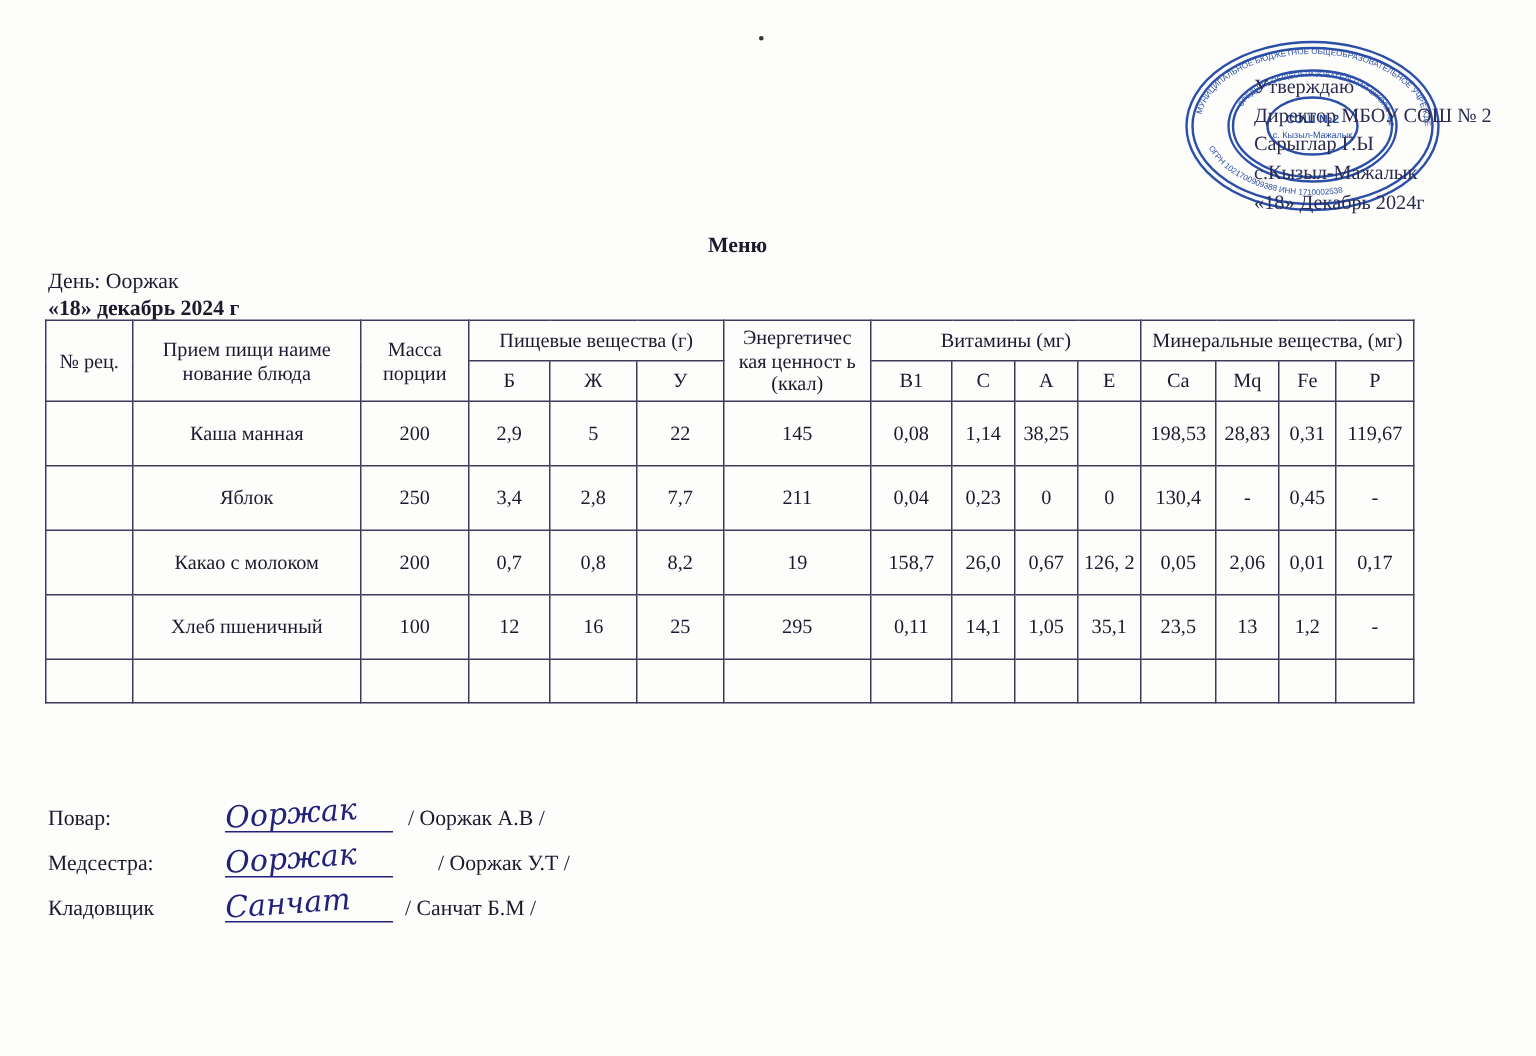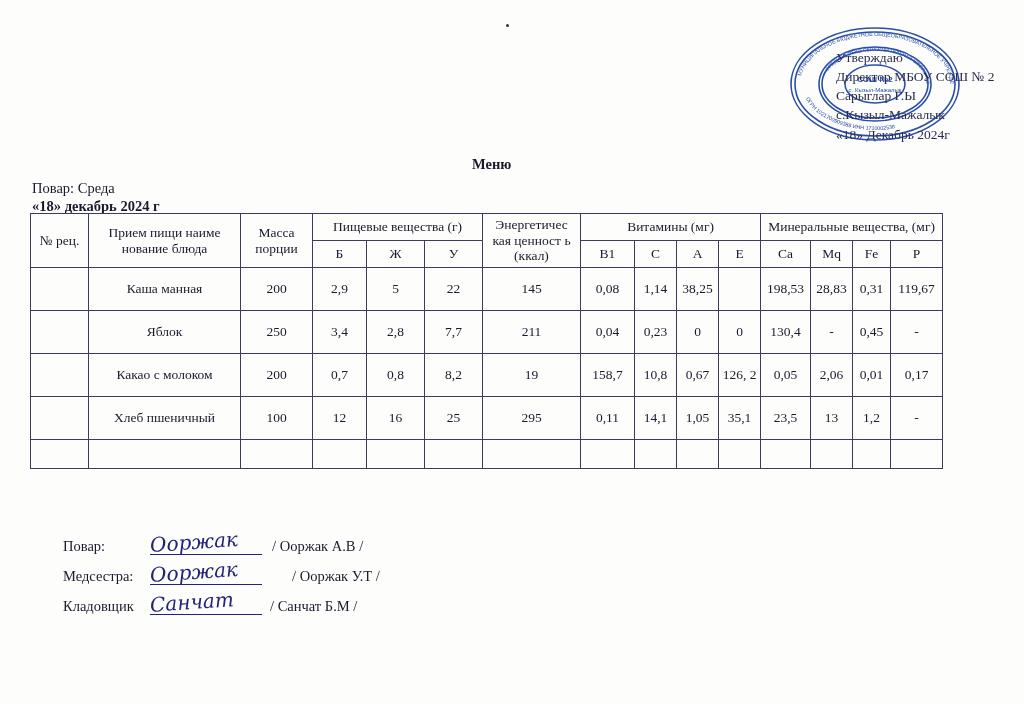--- a/index.html
+++ b/index.html
@@ -121,21 +121,20 @@
   }
   .sig-row {
     position: relative;
     height: 30px;
   }
   .sig-label {
     position: absolute;
     left: 0;
     top: 4px;
     width: 110px;
-    margin-left: 31px;
   }
   .sig-script {
     position: absolute;
     left: 118px;
     top: -4px;
     font-family: "DejaVu Serif", serif;
     font-style: italic;
     font-size: 20px;
     color: #22227a;
     transform: rotate(-4deg);
@@ -201,21 +200,21 @@
 
   <div class="approval">
     <div>Утверждаю</div>
     <div>Директор МБОУ СОШ № 2</div>
     <div>Сарыглар Г.Ы</div>
     <div>с.Кызыл-Мажалык</div>
     <div>«18» Декабрь  2024г</div>
   </div>
 
   <div class="menu-title">Меню</div>
-  <div class="day-line">Повар: Среда</div>
+  <div class="day-line">День: Ооржак</div>
   <div class="date-line">«18» декабрь 2024 г</div>
 
   <div class="tbl-wrap">
     <table class="menu">
       <colgroup>
         <col class="c-rec">
           <col class="c-dish">
           <col class="c-mass">
         <col class="c-b">
           <col class="c-zh">
@@ -291,21 +290,21 @@
         </tr>
         <tr class="row-data">
           <td></td>
           <td class="dish">Какао с молоком</td>
           <td>200</td>
           <td>0,7</td>
           <td>0,8</td>
           <td>8,2</td>
           <td>19</td>
           <td>158,7</td>
-          <td>10,8</td>
+          <td>26,0</td>
           <td>0,67</td>
           <td>126, 2</td>
           <td>0,05</td>
           <td>2,06</td>
           <td>0,01</td>
           <td>0,17</td>
         </tr>
         <tr class="row-data">
           <td></td>
           <td class="dish">Хлеб пшеничный</td>

